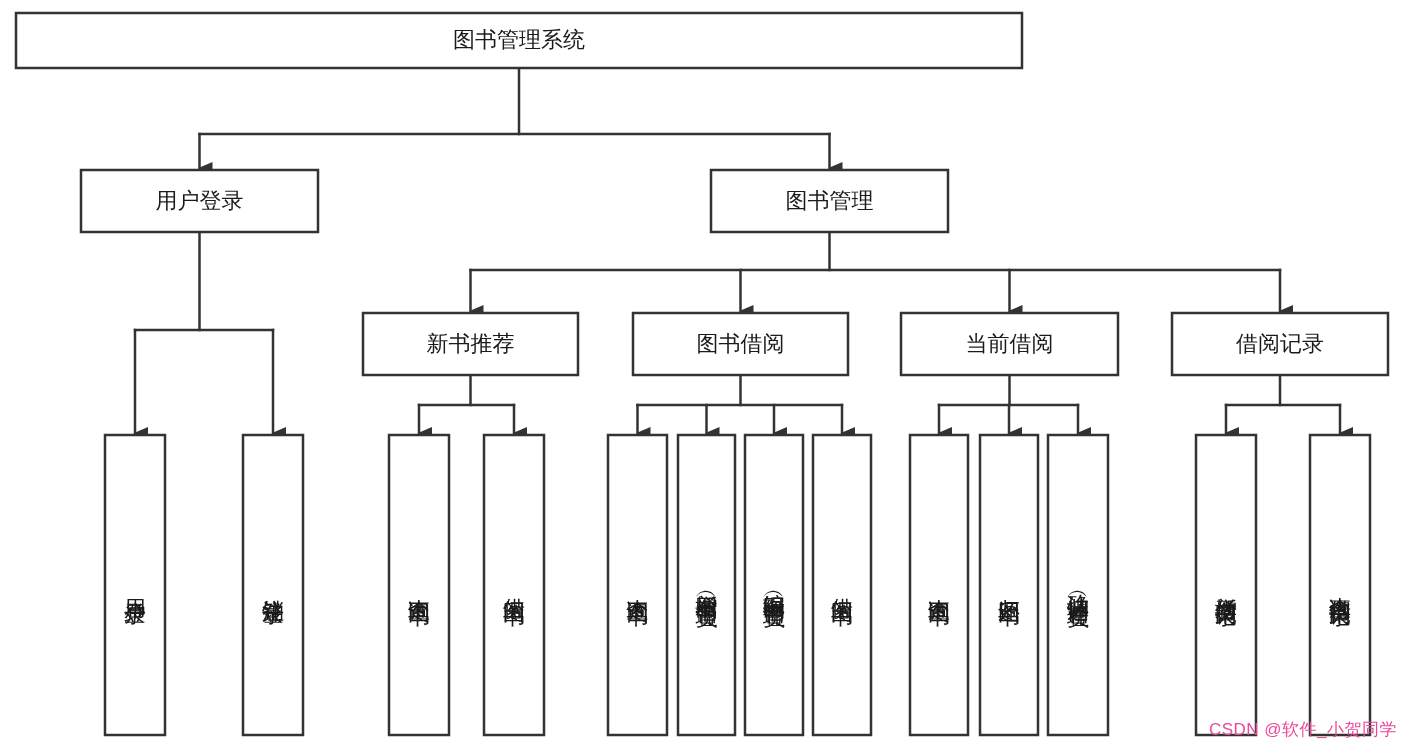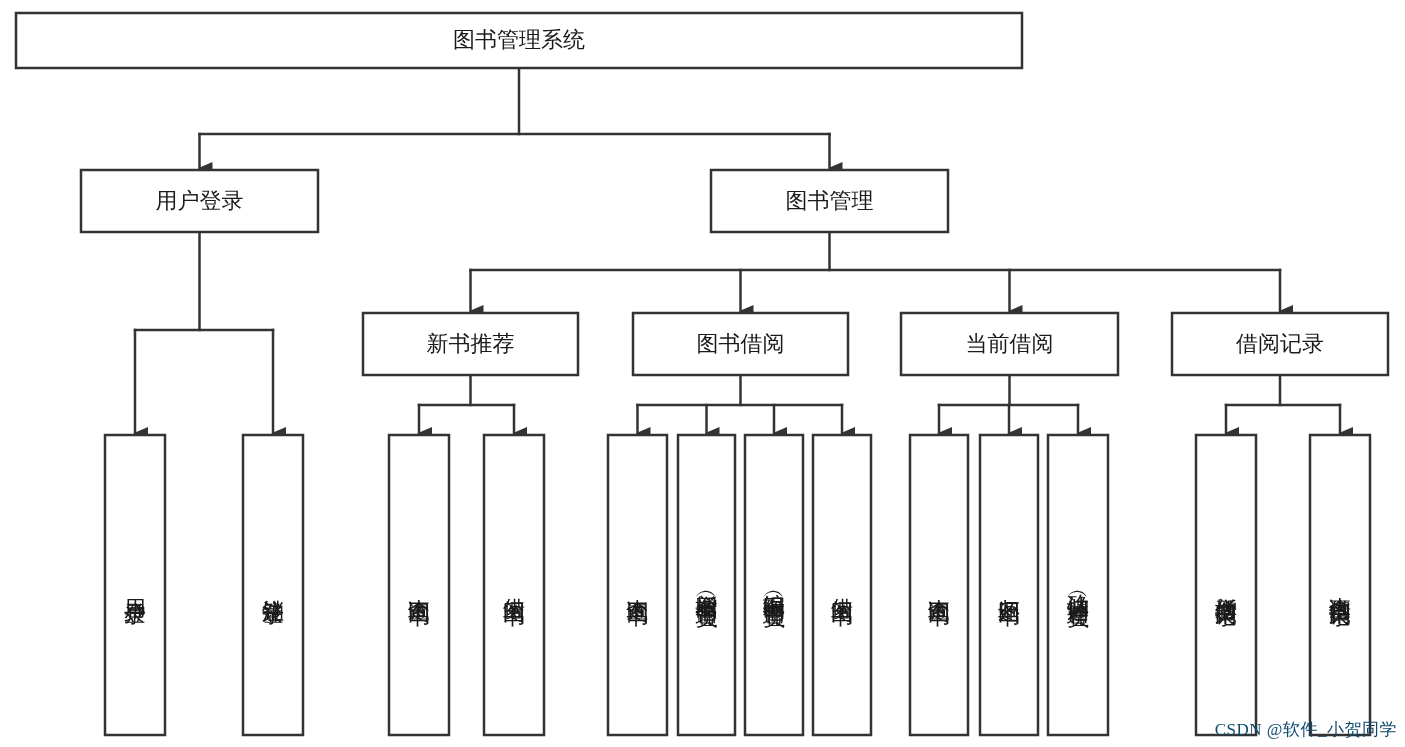--- a/index.html
+++ b/index.html
@@ -61,23 +61,23 @@
     display: flex;
     align-items: center;
     justify-content: center;
     white-space: nowrap;
     pointer-events: none;
   }
   .watermark {
     position: absolute;
     right: 8px;
     bottom: 6px;
-    font-family: Liberation Serif, serif;
+    font-family: Liberation Sans, sans-serif;
     font-size: 17px;
-    color: #0c4a6e;
+    color: #ec4899;
     letter-spacing: 0.5px;
     white-space: nowrap;
   }
 </style>
 </head>
 <body>
 
 <div id="diagram-root">
 
   <svg class="diagram-svg" viewBox="0 0 1405 747">

